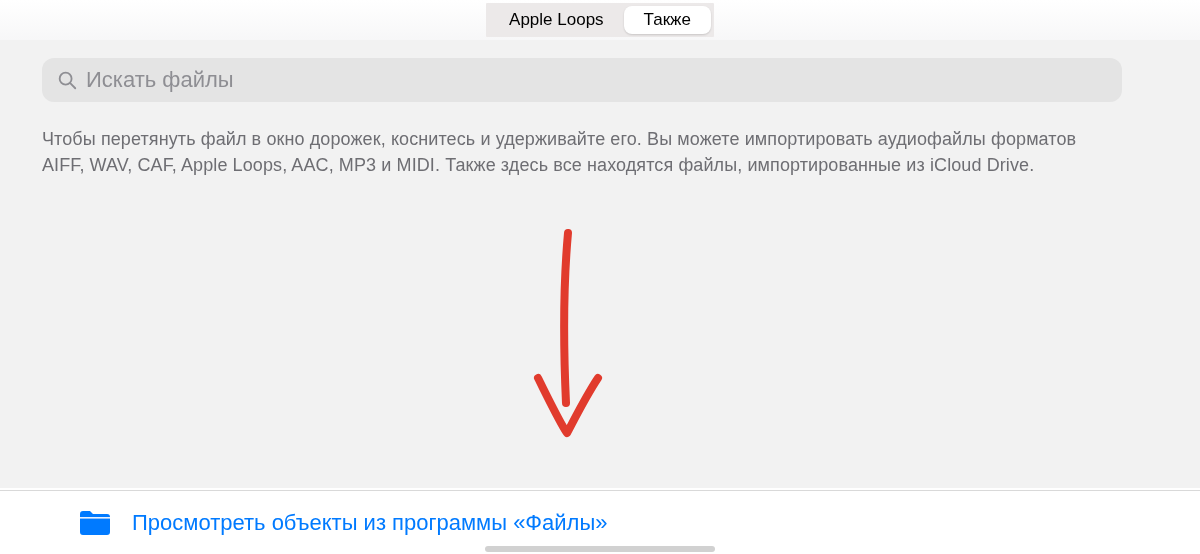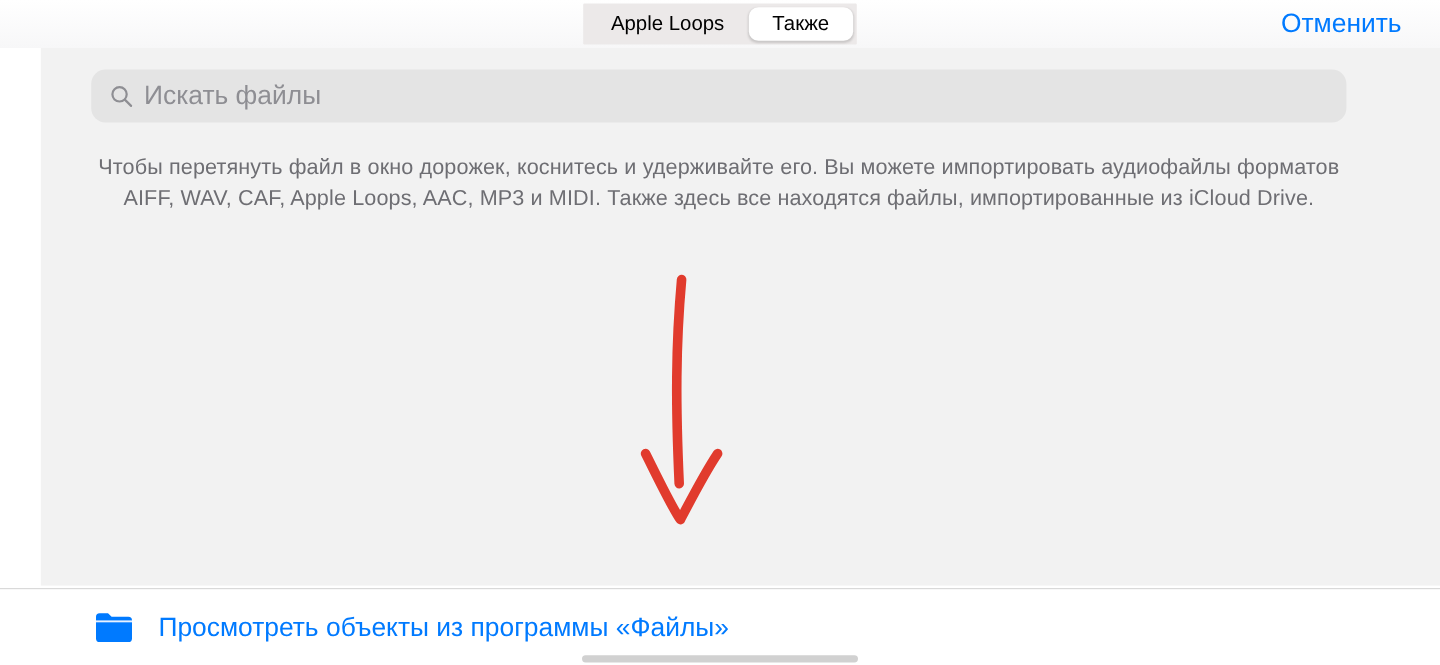--- a/index.html
+++ b/index.html
@@ -49,21 +49,20 @@
       font-size: 22px;
       color: #007aff;
       cursor: pointer;
     }
 
     
     .panel {
       background: #f2f2f2;
       padding: 18px 78px 0 42px;
       height: 448px;
-      margin-left: 34px;
     }
 
     .search {
       display: flex;
       align-items: center;
       height: 44px;
       background: #e4e4e4;
       border-radius: 12px;
       padding: 0 14px;
     }
@@ -78,21 +77,20 @@
       padding-left: 8px;
     }
     .search-field::placeholder { color: #8e8e93; }
 
     .hint {
       margin-top: 24px;
       font-size: 18px;
       color: #6e6e73;
       line-height: 1.45;
       letter-spacing:.1px;
-      text-align:center;
     }
 
     
     .bottombar {
       position: absolute;
       left: 0; right:0;
       bottom: 0;
       height: 64px;
       border-top: 1px solid #d9d9d9;
       background:#fff;
@@ -125,21 +123,20 @@
     }
   </style>
 </head>
 <body>
 
 <div class="topbar">
   <div class="seg">
     <div class="seg-item">Apple Loops</div>
     <div class="seg-item active">Также</div>
   </div>
-  <div class="cancel-btn">Отменить</div>
 </div>
 
 <div class="panel">
   <div class="search">
     <svg class="search-icon-svg" width="22" height="22" viewBox="0 0 24 24">
       <circle cx="10.5" cy="10.5" r="6.5" fill="none" stroke="#8e8e93" stroke-width="2"></circle>
       <line x1="15.5" y1="15.5" x2="21" y2="21" stroke="#8e8e93" stroke-width="2" stroke-linecap="round"></line>
     </svg>
     <input class="search-field" type="text" placeholder="Искать файлы" style="">
   </div>

